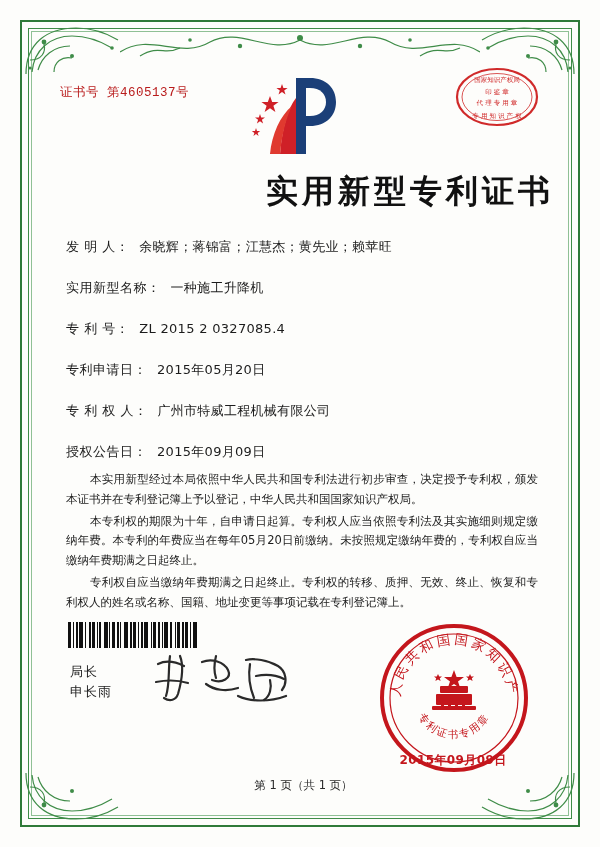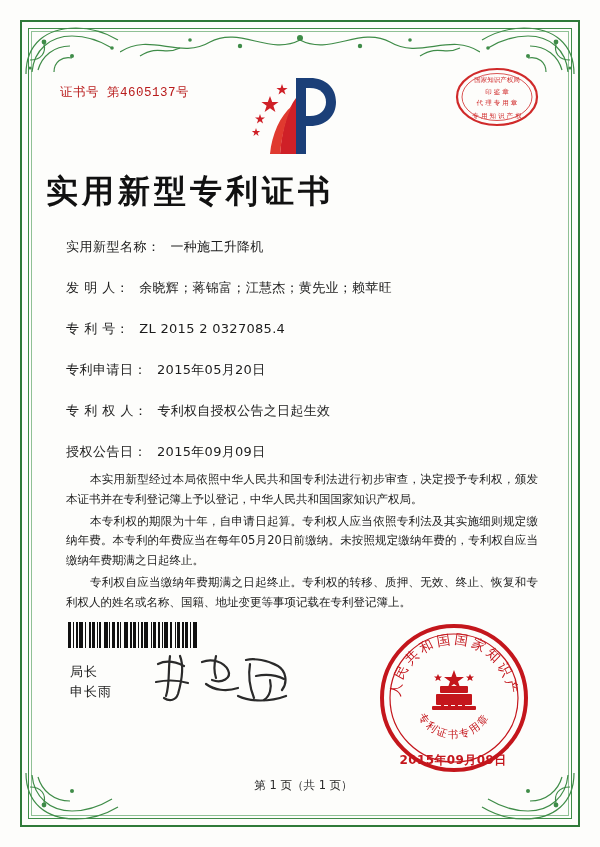--- a/index.html
+++ b/index.html
@@ -112,21 +112,21 @@
     width: 120px;
     height: 84px;
   }
   .emblem svg { width: 100%; height: 100%; display: block; }
 
   .title {
     position: absolute;
     left: 0;
     right: 0;
     top: 118px;
-    text-align: left;
+    text-align: right;
     font-size: 32px;
     font-weight: bold;
     letter-spacing: 4px;
     color: #111;
     font-family: "DejaVu Sans", "Liberation Sans", sans-serif;
   }
 
   .fields {
     position: absolute;
     left: 20px;
@@ -358,38 +358,38 @@
           <polygon points="20,40 21.2,43.6 25,43.6 21.9,45.8 23.1,49.4 20,47.2 16.9,49.4 18.1,45.8 15,43.6 18.8,43.6"></polygon>
           <polygon points="16,54 17,57 20.2,57 17.6,58.9 18.6,62 16,60.1 13.4,62 14.4,58.9 11.8,57 15,57"></polygon>
         </g>
       </svg>
     </div>
 
     <div class="title">实用新型专利证书</div>
 
     <div class="fields">
       <div class="field-row">
+        <span class="field-label">发 明 人：</span>
+        <span class="field-value">余晓辉；蒋锦富；江慧杰；黄先业；赖苹旺</span>
+      </div>
+      <div class="field-row">
         <span class="field-label">实用新型名称：</span>
         <span class="field-value">一种施工升降机</span>
-      </div>
-      <div class="field-row">
-        <span class="field-label">发 明 人：</span>
-        <span class="field-value">余晓辉；蒋锦富；江慧杰；黄先业；赖苹旺</span>
       </div>
       <div class="field-row">
         <span class="field-label">专 利 号：</span>
         <span class="field-value">ZL 2015 2 0327085.4</span>
       </div>
       <div class="field-row">
         <span class="field-label">专利申请日：</span>
         <span class="field-value">2015年05月20日</span>
       </div>
       <div class="field-row">
         <span class="field-label">专 利 权 人：</span>
-        <span class="field-value">专利权自授权公告之日起生效</span>
+        <span class="field-value">广州市特威工程机械有限公司</span>
       </div>
       <div class="field-row">
         <span class="field-label">授权公告日：</span>
         <span class="field-value">2015年09月09日</span>
       </div>
     </div>
 
     <div class="body-text">
       <p>本实用新型经过本局依照中华人民共和国专利法进行初步审查，决定授予专利权，颁发本证书并在专利登记簿上予以登记，中华人民共和国国家知识产权局。</p>
       <p>本专利权的期限为十年，自申请日起算。专利权人应当依照专利法及其实施细则规定缴纳年费。本专利的年费应当在每年05月20日前缴纳。未按照规定缴纳年费的，专利权自应当缴纳年费期满之日起终止。</p>

